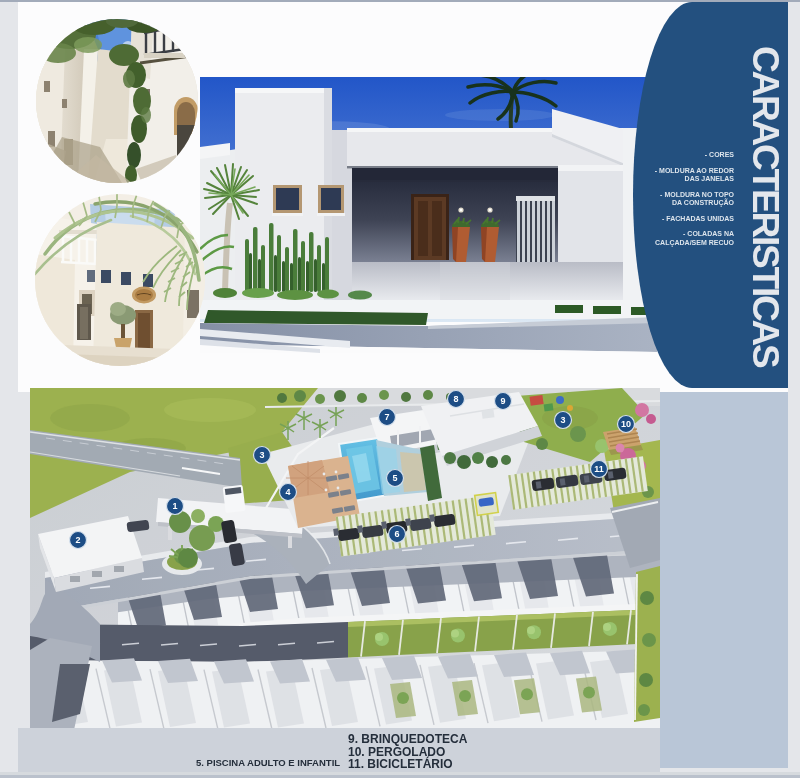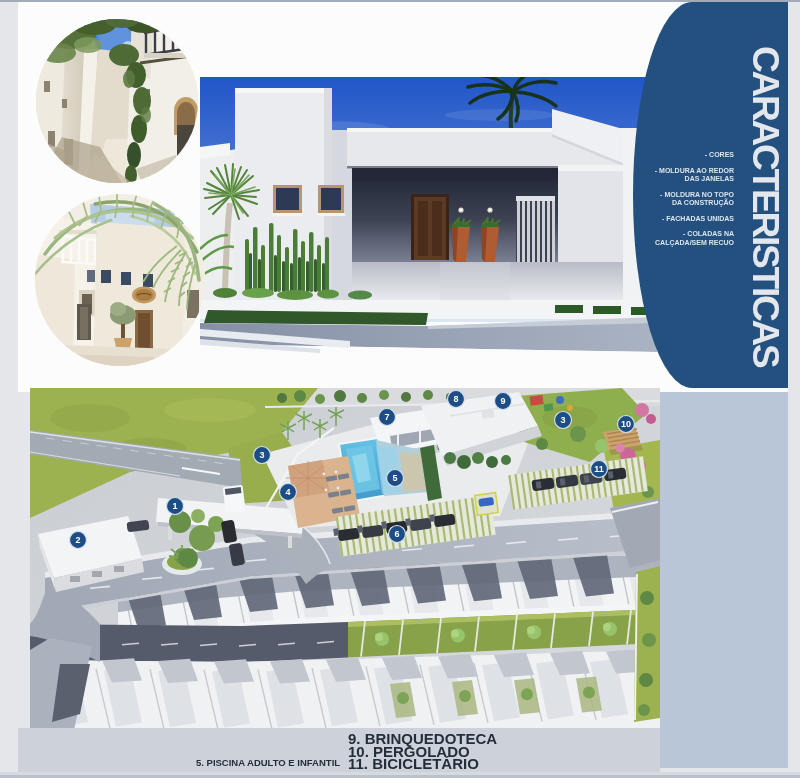--- a/index.html
+++ b/index.html
@@ -889,18 +889,18 @@
           <text x="569" y="84.2" text-anchor="middle" font-family="Liberation Sans,sans-serif" font-size="9" font-weight="bold" fill="#ffffff">11</text>
         </g>
   </svg>
   </div>
 
   <div class="abs" style="left:18px;top:728px;width:642px;height:44px;background:#cdd2da;"></div>
 
 
   <div class="abs" style="left:196px;top:736px;width:160px;color:#242e3b;font-weight:bold;font-size:9.5px;line-height:12.7px;white-space:nowrap;margin-top:21px;">5. PISCINA ADULTO E INFANTIL<br>6. ESTACIONAMENTO<br>7. ESPAÇO FITNESS</div>
 
-  <div class="abs" style="left:348px;top:733px;width:140px;color:#242e3b;font-weight:bold;font-size:15px;line-height:12.7px;white-space:nowrap;">9. BRINQUEDOTECA<br>10. PERGOLADO<br>11. BICICLETÁRIO</div>
+  <div class="abs" style="left:348px;top:733px;width:140px;color:#242e3b;font-weight:bold;font-size:12px;line-height:12.7px;white-space:nowrap;">9. BRINQUEDOTECA<br>10. PERGOLADO<br>11. BICICLETÁRIO</div>
 
   <div class="abs" style="left:0;top:772px;width:18px;height:6px;background:#dcdee4;"></div>
   <div class="abs" style="left:0;top:772px;width:800px;height:3px;background:#d6dade;"></div>
   <div class="abs" style="left:0;top:775px;width:800px;height:3px;background:#bac1cc;"></div>
 </div>
 
 </body></html>

